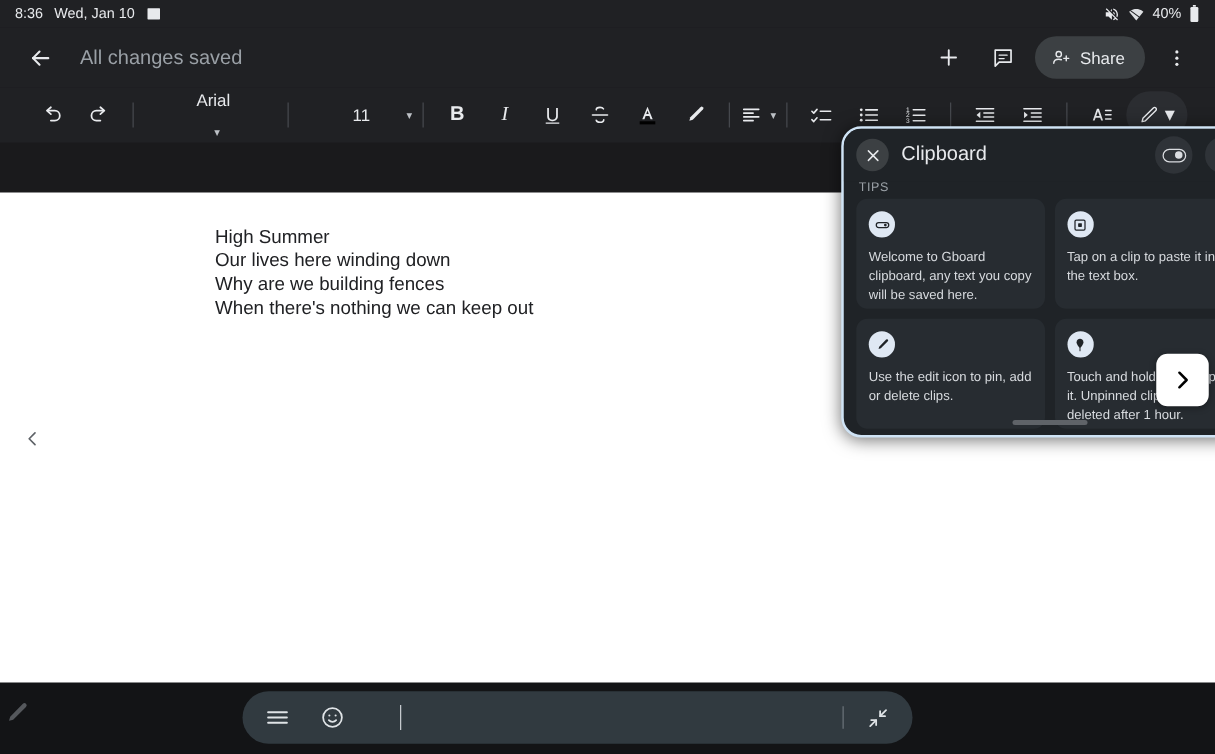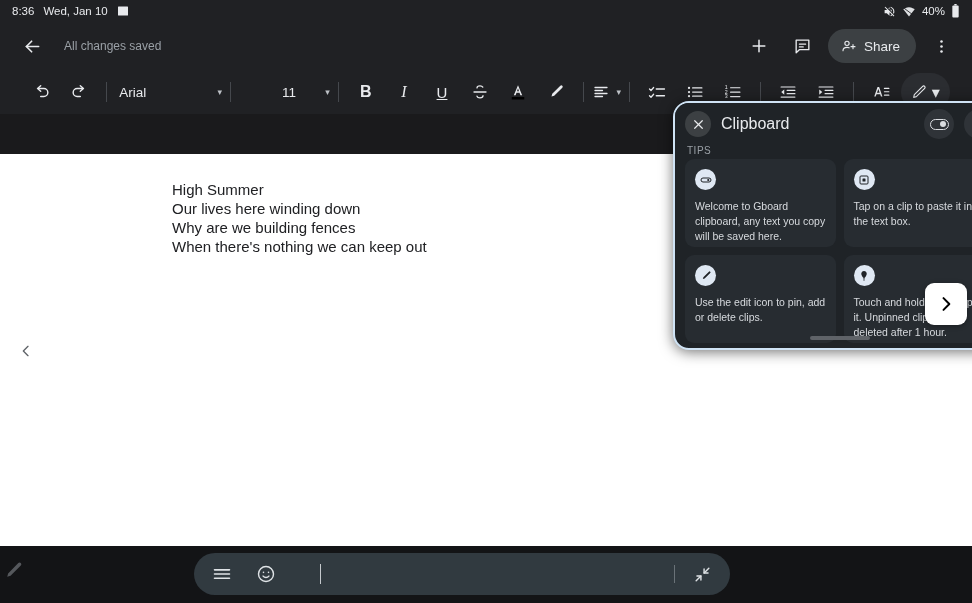--- a/index.html
+++ b/index.html
@@ -24,42 +24,42 @@
 
   
   .app-header {
     position: absolute; top: 22px; left: 0; width: 972px; height: 48px;
     background: #202124;
     display: flex; align-items: center; padding: 0 12px;
   }
   .back-btn { width: 40px; height: 40px; display: flex; align-items: center; justify-content: center; border-radius: 50%; }
   .titles { margin-left: 12px; display: flex; flex-direction: column; justify-content: center; }
   .doc-title { color: #e8eaed; font-size: 19px; line-height: 22px; font-weight: 400; }
-  .doc-sub { color: #9aa0a6; font-size: 12px; line-height: 15px; margin-top: 1px; }
+  .doc-sub { color: #9aa0a6; font-size: 16px; line-height: 15px; margin-top: 1px; }
   .header-actions { margin-left: auto; display: flex; align-items: center; gap: 6px; }
   .icon-btn { width: 38px; height: 38px; display: flex; align-items: center; justify-content: center; border-radius: 50%; color: #e8eaed; }
   .share-btn {
     display: flex; align-items: center; gap: 7px;
     background: #3c4043; color: #e8eaed;
     border-radius: 18px; height: 34px; padding: 0 16px 0 13px;
     font-size: 13.5px;
   }
 
   
   .toolbar {
     position: absolute; top: 70px; left: 0; width: 972px; height: 44px;
     background: #202124;
     display: flex; align-items: center; padding: 0 22px; gap: 0;
     color: #e8eaed;
   }
   .tb-btn { width: 40px; height: 38px; display: flex; align-items: center; justify-content: center; color: #e8eaed; }
   .tb-sep { width: 1px; height: 20px; background: #45484d; margin: 0 8px; }
   .tb-select { display: flex; align-items: center; height: 38px; color: #e8eaed; font-size: 13.5px; }
   .tb-select .caret { margin-left: 6px; font-size: 9px; color: #bdc1c6; }
-  .font-select { width: 112px; justify-content: space-between; padding-left: 4px; }
+  .font-select { width: 112px; justify-content: space-between; padding-left: 4px; flex-direction: column; }
   .size-select { width: 56px; justify-content: space-between; padding-left: 6px; margin-left: 37px; }
   .tb-btn.bold { font-weight: bold; font-size: 16px; }
   .tb-btn.italic { font-style: italic; font-family: "Liberation Serif", serif; font-size: 16px; }
   .tb-btn.underline { text-decoration: underline; font-size: 15px; }
   .pen-btn {
     display: flex; align-items: center; justify-content: center; gap: 5px;
     height: 38px; width: 52px; border-radius: 19px; background: #2b2d31; color: #e8eaed;
   }
 
   

